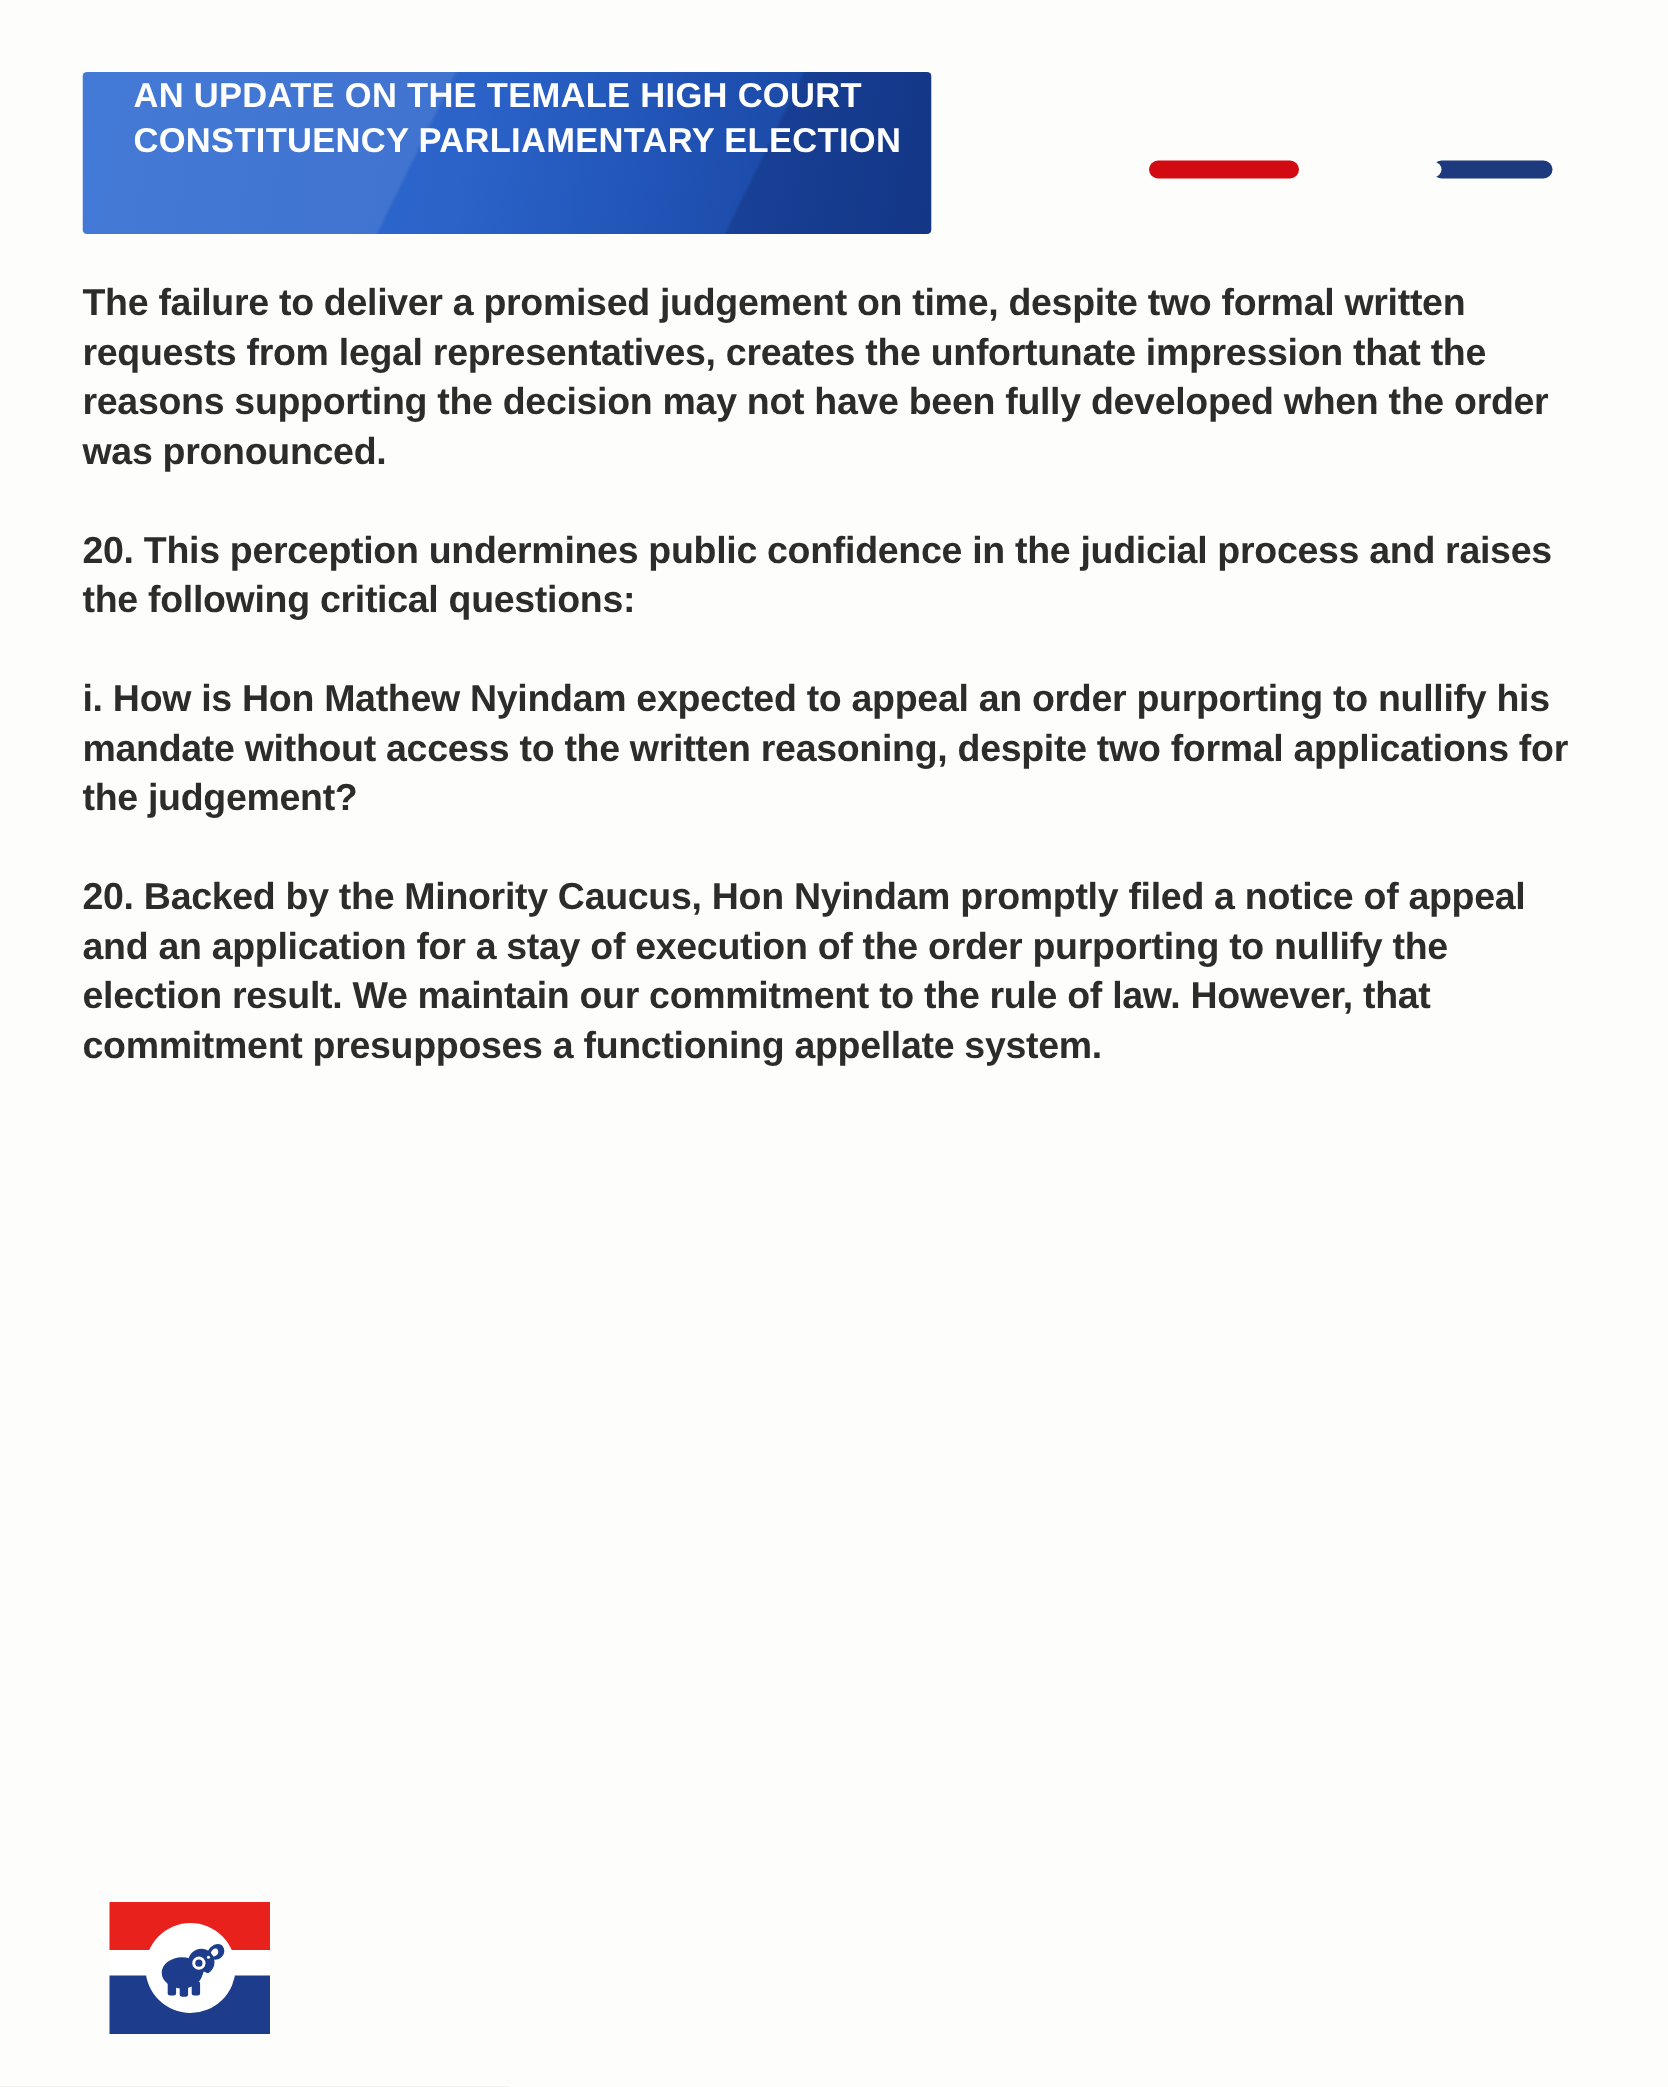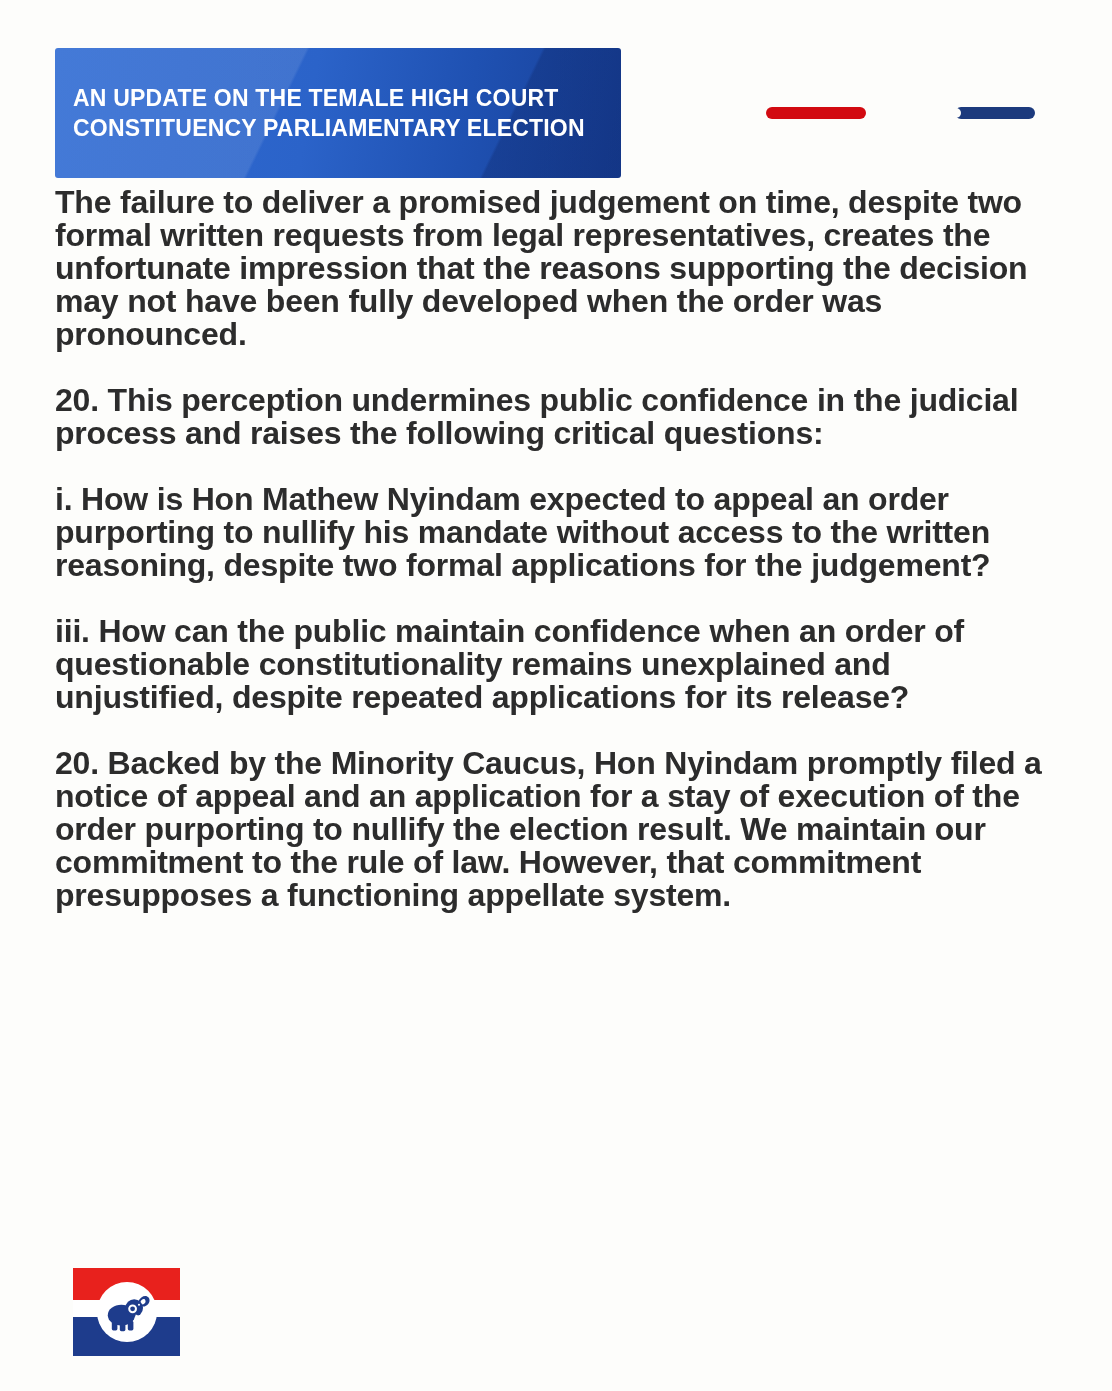--- a/index.html
+++ b/index.html
@@ -16,26 +16,25 @@
     overflow: hidden;
     font-family: "Liberation Sans", sans-serif;
   }
 
   
   .banner {
     position: absolute;
     left: 55px;
     top: 48px;
     width: 566px;
-    height: 130px;
+    height: 108px;
     border-radius: 3px;
     display: flex;
     flex-direction: column;
-    justify-content: center;
-    padding-left: 18px;
+    padding-left: 34px;
     box-sizing: border-box;
     background:
       linear-gradient(116deg, rgba(255,255,255,0.10) 0%, rgba(255,255,255,0.10) 40%, rgba(255,255,255,0) 40.5%),
       linear-gradient(296deg, rgba(10,30,90,0.28) 0%, rgba(10,30,90,0.28) 22%, rgba(10,30,90,0) 22.5%),
       linear-gradient(100deg, #2f6bd3 0%, #2b63c9 45%, #1f51b2 72%, #173f97 100%);
   }
   .banner-line {
     color: #ffffff;
     font-size: 23px;
     line-height: 30px;
@@ -74,21 +73,21 @@
   
   .content {
     position: absolute;
     left: 55px;
     top: 186px;
     width: 1008px;
   }
   .para {
     margin: 0 0 33px 0;
     color: #2c2c2c;
-    font-size: 32px;
+    font-size: 25px;
     line-height: 33px;
     font-weight: 600;
     letter-spacing: -0.2px;
   }
   .section-heading {
     margin: 0 0 40px 0;
     color: #222222;
     font-size: 33px;
     line-height: 40px;
     font-weight: 800;
@@ -130,21 +129,20 @@
     <div class="banner-line">CONSTITUENCY PARLIAMENTARY ELECTION</div>
   </div>
 
   <div class="dash dash-red"></div>
   <div class="dash dash-navy"></div>
 
   <div class="content">
     <p class="para">The failure to deliver a promised judgement on time, despite two formal written requests from legal representatives, creates the unfortunate impression that the reasons supporting the decision may not have been fully developed when the order was pronounced.</p>
     <p class="para">20. This perception undermines public confidence in the judicial process and raises the following critical questions:</p>
     <p class="para">i. How is Hon Mathew Nyindam expected to appeal an order purporting to nullify his mandate without access to the written reasoning, despite two formal applications for the judgement?</p>
-    <p class="para">iii. How can the public maintain confidence when an order of questionable constitutionality remains unexplained and unjustified, despite repeated applications for its release?</p>
     <p class="para">20. Backed by the Minority Caucus, Hon Nyindam promptly filed a notice of appeal and an application for a stay of execution of the order purporting to nullify the election result. We maintain our commitment to the rule of law. However, that commitment presupposes a functioning appellate system.</p>
   </div>
 
   <div class="flag">
     <div class="band-red"></div>
     <div class="band-white"></div>
     <div class="band-blue"></div>
     <div class="disc">
       <svg width="48" height="42" viewBox="0 0 60 52">
         <g fill="#1e3c8c">

